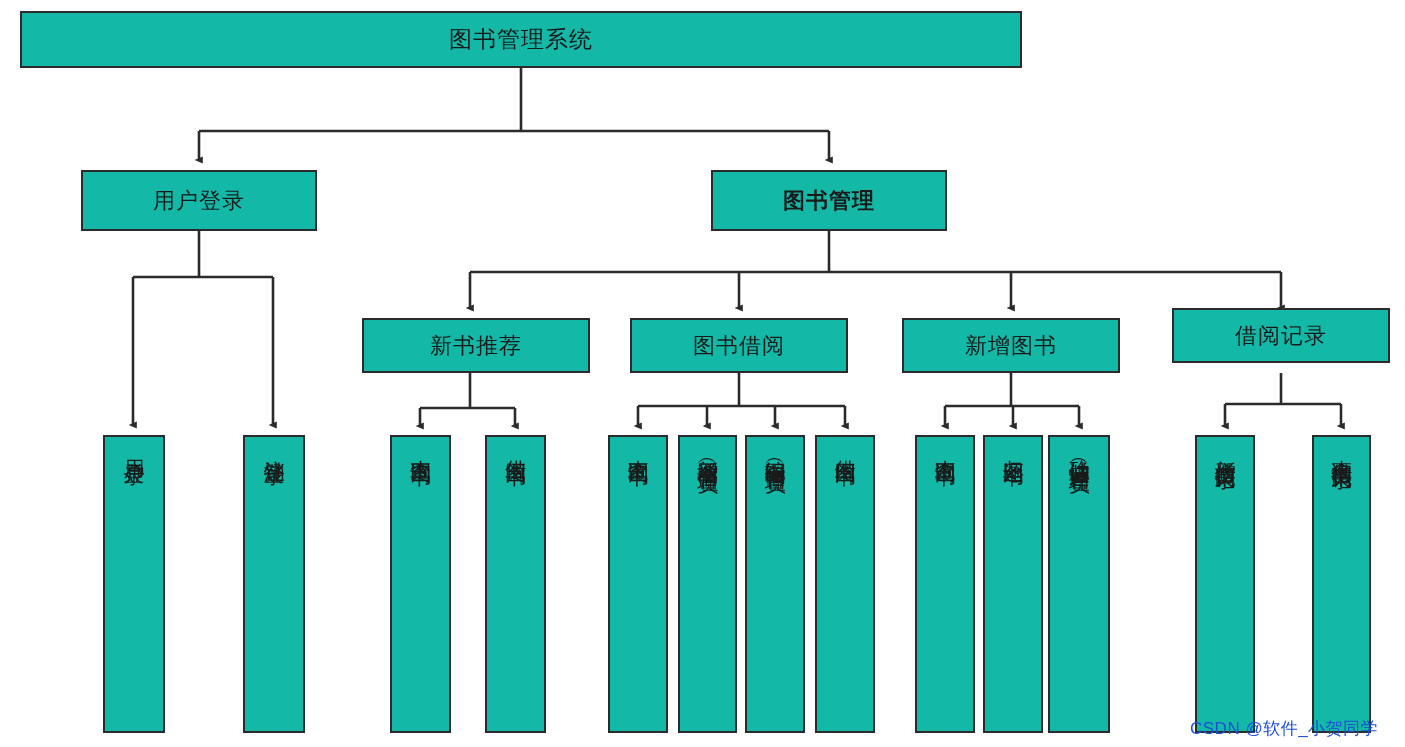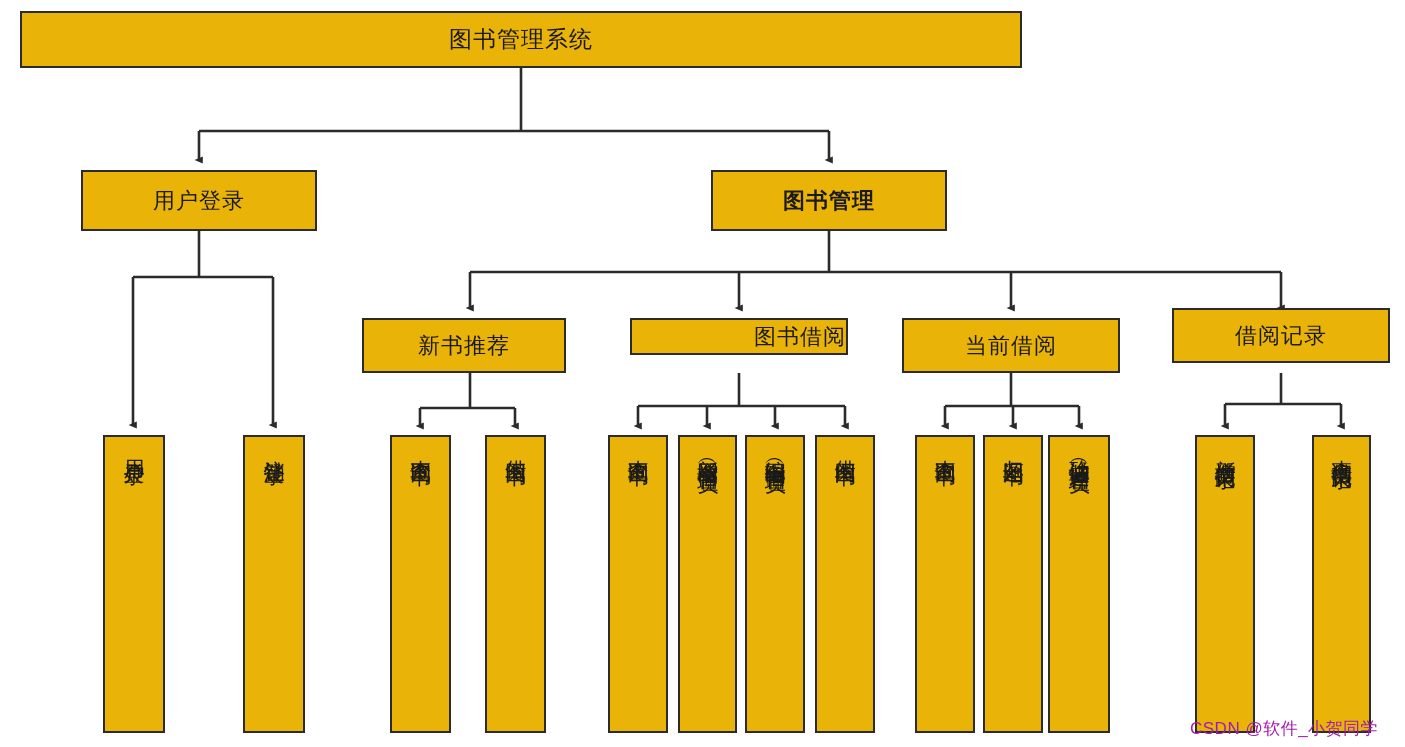--- a/index.html
+++ b/index.html
@@ -23,21 +23,21 @@
     left: 0;
     top: 0;
     width: 1405px;
     height: 747px;
     pointer-events: none;
   }
   .node {
     position: absolute;
     box-sizing: border-box;
     border: 2px solid #2b2b2b;
-    background: #eab308;
+    background: #14b8a6;
     display: flex;
     align-items: center;
     justify-content: center;
     color: #1a1a1a;
     text-align: center;
   }
   .node.horiz {
     font-size: 22px;
     letter-spacing: 1px;
   }
@@ -54,21 +54,21 @@
     writing-mode: vertical-rl;
     text-orientation: upright;
     line-height: 1.06;
     letter-spacing: 2px;
     white-space: nowrap;
     display: block;
   }
   .watermark {
     position: absolute;
     font-size: 17px;
-    color: #a21caf;
+    color: #1d4ed8;
     white-space: nowrap;
     letter-spacing: 0.5px;
   }
 </style>
 </head>
 <body>
 
 <div id="canvas">
 
   <svg id="wires" viewBox="0 0 1405 747" xmlns="http://www.w3.org/2000/svg">
@@ -125,28 +125,28 @@
     <span>图书管理系统</span>
   </div>
 
   <div class="node horiz" style="left:81px; top:170px; width:236px; height:61px;">
     <span>用户登录</span>
   </div>
   <div class="node horiz" style="left:711px; top:170px; width:236px; height:61px;font-weight:bold;">
     <span>图书管理</span>
   </div>
 
-  <div class="node horiz" style="left:362px; top:318px; width:204px; height:55px;">
+  <div class="node horiz" style="left:362px; top:318px; width:228px; height:55px;">
     <span>新书推荐</span>
   </div>
-  <div class="node horiz" style="left:630px; top:318px; width:218px; height:37px;justify-content:flex-end;">
+  <div class="node horiz" style="left:630px; top:318px; width:218px; height:55px;">
     <span>图书借阅</span>
   </div>
   <div class="node horiz" style="left:902px; top:318px; width:218px; height:55px;">
-    <span>当前借阅</span>
+    <span>新增图书</span>
   </div>
   <div class="node horiz" style="left:1172px; top:308px; width:218px; height:55px;">
     <span>借阅记录</span>
   </div>
 
   <div class="node leaf" style="left:103px; top:435px; width:62px; height:298px;">
     <span class="vtext">用户登录</span>
   </div>
   <div class="node leaf" style="left:243px; top:435px; width:62px; height:298px;">
     <span class="vtext">注销登录</span>

